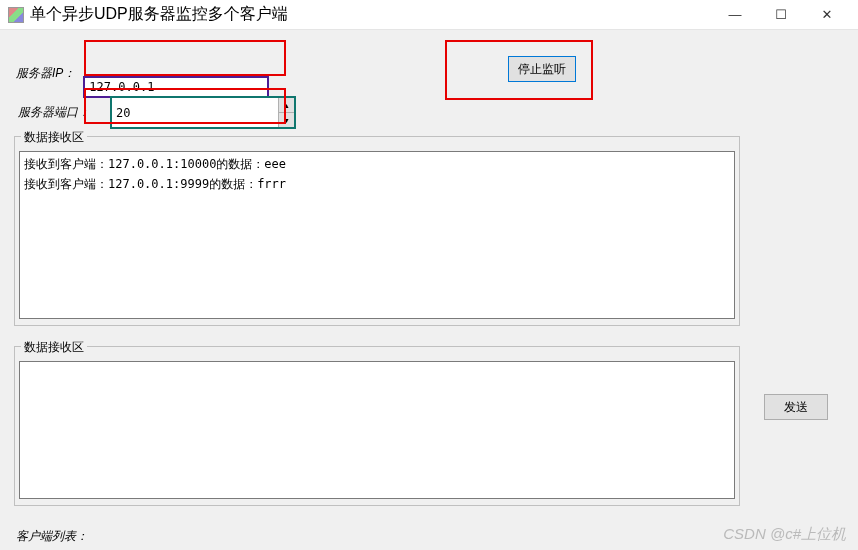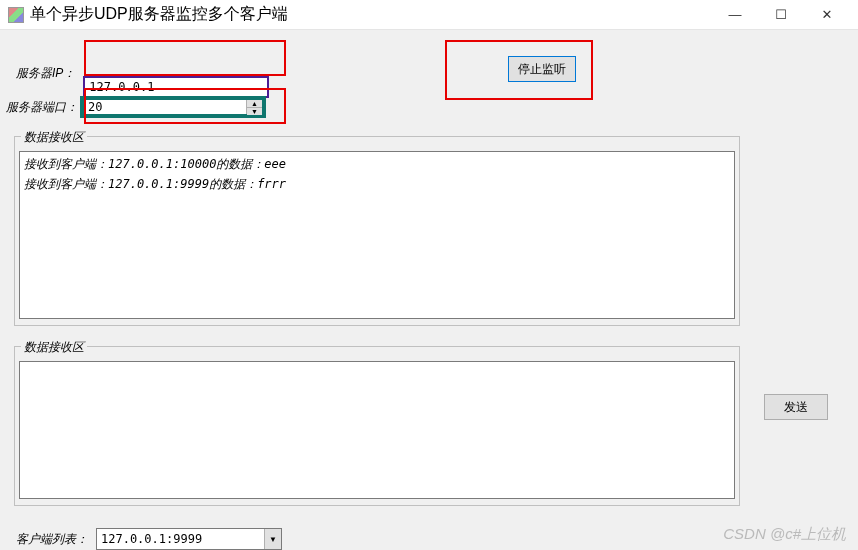--- a/index.html
+++ b/index.html
@@ -40,36 +40,36 @@
       position: relative;
       width: 858px;
       height: 520px;
       background: #f0f0f0;
     }
 
     .row { position: absolute; display: flex; align-items: center; }
     .label { white-space: nowrap; font-style: italic; }
 
     .row-ip { left: 16px; top: 18px; }
-    .row-port { left: 6px; top: 66px; }
+    .row-port { left: 18px; top: 66px; gap: 18px; }
 
     .input-text {
       height: 22px;
       border: 2px solid #4c1d95;
       background: #fff;
       padding: 0 4px;
       font-family: "SimSun", monospace;
       font-size: 12px;
       margin-top: 28px;
     }
     .ip-input { width: 186px; margin-left: 8px; }
     .port-wrap {
       margin-left: 2px;
-      width: 186px; height: 22px;
-      border: 4px solid #0f766e;
+      width: 186px; height: 33px;
+      border: 2px solid #0f766e;
       background: #fff;
       display: flex;
     }
     .port-input {
       flex: 1; border: none; outline: none;
       padding: 0 4px; font-family: "SimSun", monospace; font-size: 12px;
     }
     .spinner {
       width: 16px; border-left: 1px solid #b0b0b0;
       display: flex; flex-direction: column;
@@ -99,21 +99,20 @@
       border: 1.5px solid #0078d7;
       font-size: 12px;
       display: flex; align-items: center; justify-content: center;
       cursor: default;
     }
 
     .group {
       position: absolute;
       border: 1px solid #c0c0c0;
       background: #f0f0f0;
-      font-style: italic;
     }
     .group-title {
       position: absolute;
       top: -8px; left: 6px;
       background: #f0f0f0;
       padding: 0 3px;
       font-size: 12px;
     }
     .recv-group { left: 14px; top: 106px; width: 726px; height: 190px; }
     .send-group { left: 14px; top: 316px; width: 726px; height: 160px; }
@@ -217,21 +216,17 @@
 
   <div class="group send-group">
     <div class="group-title">数据接收区</div>
     <div class="textbox"></div>
   </div>
 
   <div class="send-btn">发送</div>
 
   <div class="row row-clients">
     <span class="label">客户端列表：</span>
-    <div class="combo">
-      <div class="combo-text">127.0.0.1:9999</div>
-      <div class="combo-arrow">▼</div>
-    </div>
   </div>
 
   <div class="watermark">CSDN @c#上位机</div>
 
 </div>
 
 </body></html>

